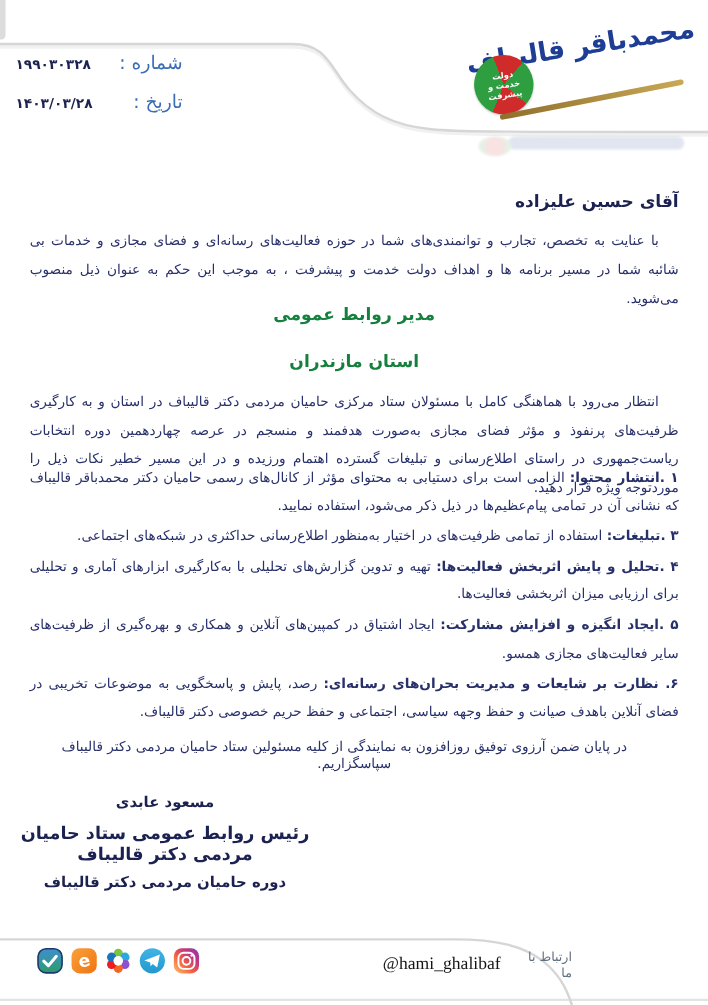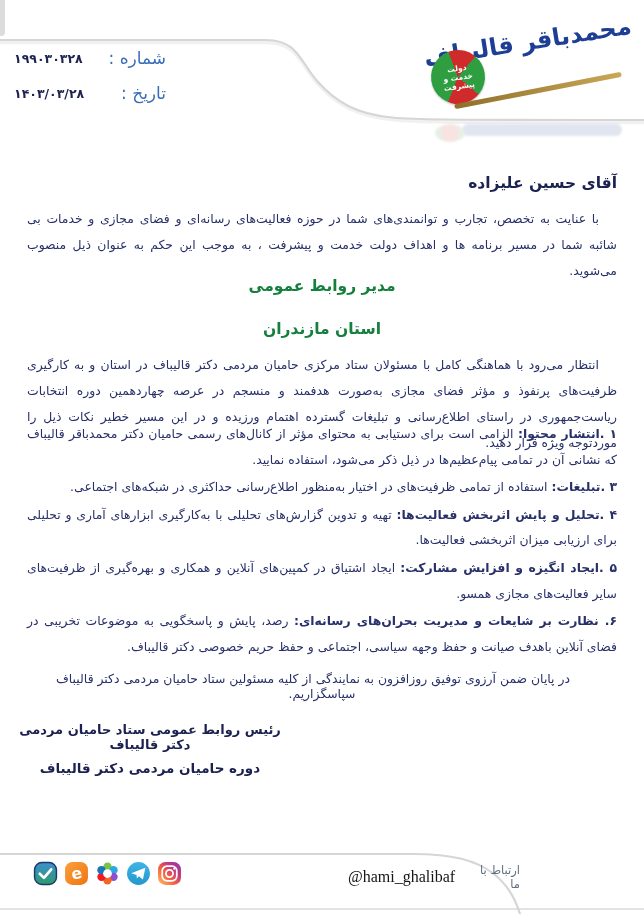--- a/index.html
+++ b/index.html
@@ -36,21 +36,21 @@
   .heading-blue{text-align:center;font-weight:bold;font-size:15.5px;color:#15803d;}
   .pos-title{top:277px;}
   .region-title{top:320px;}
   .expect{top:352px;text-indent:18px;}
   .items{top:421px;font-size:12.4px;line-height:25.6px;text-align:justify;}
   .items p{margin:0 0 2px 0;}
   .lead{font-weight:bold;}
   .closing{top:671px;font-size:12.4px;text-indent:18px;text-align:center;}
   .signature{position:absolute;top:722px;left:16px;width:268px;text-align:center;color:#1b2150;z-index:2;}
   .sig-name{font-size:13.5px;font-weight:bold;margin-bottom:10px;}
-  .sig-title{font-size:13px;font-weight:bold;margin-bottom:8px;}
+  .sig-title{font-size:16px;font-weight:bold;margin-bottom:8px;}
   .sig-org{font-size:13.5px;font-weight:bold;}
   
   .contact{position:absolute;left:348px;top:863px;width:172px;display:flex;direction:rtl;
            align-items:center;gap:12px;z-index:3;}
   .contact-label{font-size:11.5px;color:#5f6f80;}
   .contact-handle{font-family:"Liberation Serif",serif;font-size:16px;color:#141414;direction:ltr;}
   .social{position:absolute;left:33px;top:861px;display:flex;direction:ltr;gap:6px;z-index:3;}
   .social .ic{width:25px;height:25px;cursor:pointer;}
 </style>
 </head>
@@ -99,20 +99,21 @@
     <p><span class="lead">۱ .انتشار محتوا:</span> <span>الزامی است برای دستیابی به محتوای مؤثر از کانال‌های رسمی حامیان دکتر محمدباقر قالیباف که نشانی آن در تمامی پیام‌عظیم‌ها در ذیل ذکر می‌شود، استفاده نمایید.</span></p>
     <p><span class="lead">۳ .تبلیغات:</span> <span>استفاده از تمامی ظرفیت‌های در اختیار به‌منظور اطلاع‌رسانی حداکثری در شبکه‌های اجتماعی.</span></p>
     <p><span class="lead">۴ .تحلیل و پایش اثربخش فعالیت‌ها:</span> <span>تهیه و تدوین گزارش‌های تحلیلی با به‌کارگیری ابزارهای آماری و تحلیلی برای ارزیابی میزان اثربخشی فعالیت‌ها.</span></p>
     <p><span class="lead">۵ .ایجاد انگیزه و افزایش مشارکت:</span> <span>ایجاد اشتیاق در کمپین‌های آنلاین و همکاری و بهره‌گیری از ظرفیت‌های سایر فعالیت‌های مجازی همسو.</span></p>
     <p><span class="lead">۶. نظارت بر شایعات و مدیریت بحران‌های رسانه‌ای:</span> <span>رصد، پایش و پاسخگویی به موضوعات تخریبی در فضای آنلاین باهدف صیانت و حفظ وجهه سیاسی، اجتماعی و حفظ حریم خصوصی دکتر قالیباف.</span></p>
   </div>
 
   <div class="abs closing">در پایان ضمن آرزوی توفیق روزافزون به نمایندگی از کلیه مسئولین ستاد حامیان مردمی دکتر قالیباف سپاسگزاریم.</div>
 
   <div class="signature">
+    <div class="sig-name">مسعود عابدی</div>
     <div class="sig-title">رئیس روابط عمومی ستاد حامیان مردمی دکتر قالیباف</div>
     <div class="sig-org">دوره حامیان مردمی دکتر قالیباف</div>
   </div>
 
   <svg class="deco" style="top:848px;z-index:1" width="644" height="66" viewBox="0 0 644 66">
     <path d="M0 61 H644" stroke="#e3e3e3" stroke-width="2" fill="none"></path>
     <path d="M0 6 H413 C452 6 476 12 494 26 C506 36 514 47 520 66" fill="none" stroke="#d6d6d6" stroke-width="2.2" stroke-linecap="round"></path>
   </svg>
 
   <div class="contact">

